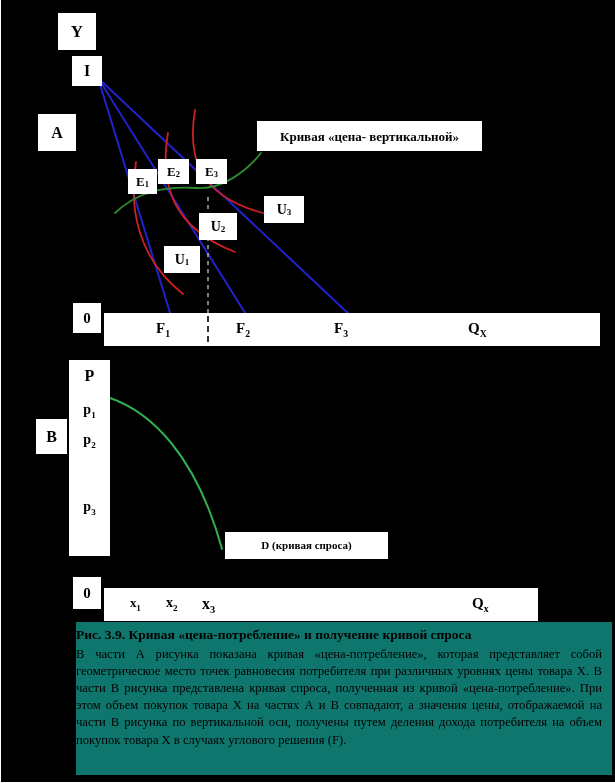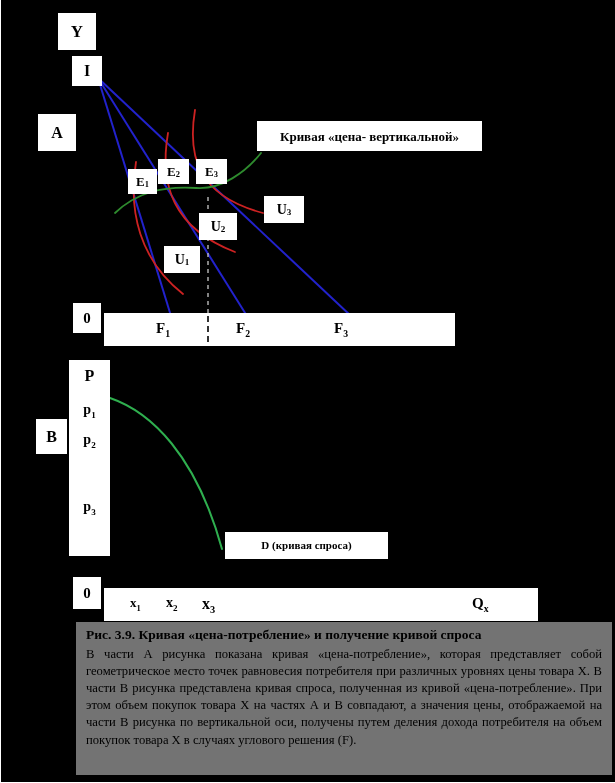--- a/index.html
+++ b/index.html
@@ -14,21 +14,21 @@
     position:absolute; background:#fff; color:#000;
     display:flex; align-items:center; justify-content:center;
     font-weight:bold; line-height:1; white-space:nowrap;
   }
   .lbl sub { font-size:0.65em; transform:translateY(0.35em); }
   .axis-bar { position:absolute; background:#fff; }
   .bar-lbl { position:absolute; top:8px; font-weight:bold; font-size:15px; line-height:1; color:#000; }
   .bar-lbl sub, .vbar-lbl sub { font-size:0.65em; }
   .vbar-lbl { position:absolute; left:0; width:100%; text-align:center; font-weight:bold; font-size:14px; line-height:1; color:#000; }
   .bar-tick { position:absolute; top:3px; height:26px; width:0; border-left:2px dashed #333; }
-  .caption { position:absolute; background:#737373; color:#000; padding:5px 10px 6px 10px; }
+  .caption { position:absolute; background:#0f766e; color:#000; padding:5px 10px 6px 0; }
   .cap-title { font-weight:bold; font-size:13.5px; line-height:1.25; }
   .cap-body { font-weight:normal; font-size:12.6px; line-height:1.36; text-align:justify; margin-top:2px; }
 </style>
 </head>
 <body>
 
 <div class="stage">
 
   <svg class="layer" width="615" height="783" viewBox="0 0 615 783">
 
@@ -76,21 +76,21 @@
     <span>U</span>
       <sub>2</sub>
   </div>
   <div class="lbl" style="left:163px;top:246px;width:36px;height:27px;font-size:14px">
     <span>U</span>
       <sub>1</sub>
   </div>
 
   <div class="lbl" style="left:72px;top:303px;width:28px;height:30px;font-size:15px">0</div>
 
-  <div class="axis-bar" style="left:103px;top:313px;width:351px;height:33px">
+  <div class="axis-bar" style="left:103px;top:313px;width:496px;height:33px">
     <div class="bar-tick" style="left:103px"></div>
     <span class="bar-lbl" style="left:52px"><span>F</span><sub>1</sub></span>
     <span class="bar-lbl" style="left:132px"><span>F</span><sub>2</sub></span>
     <span class="bar-lbl" style="left:230px"><span>F</span><sub>3</sub></span>
     <span class="bar-lbl" style="left:364px"><span>Q</span><sub>X</sub></span>
   </div>
 
   <div class="axis-bar" style="left:68px;top:360px;width:41px;height:196px">
     <span class="vbar-lbl" style="top:8px;font-size:16px">P</span>
     <span class="vbar-lbl" style="top:43px"><span>p</span><sub>1</sub></span>

